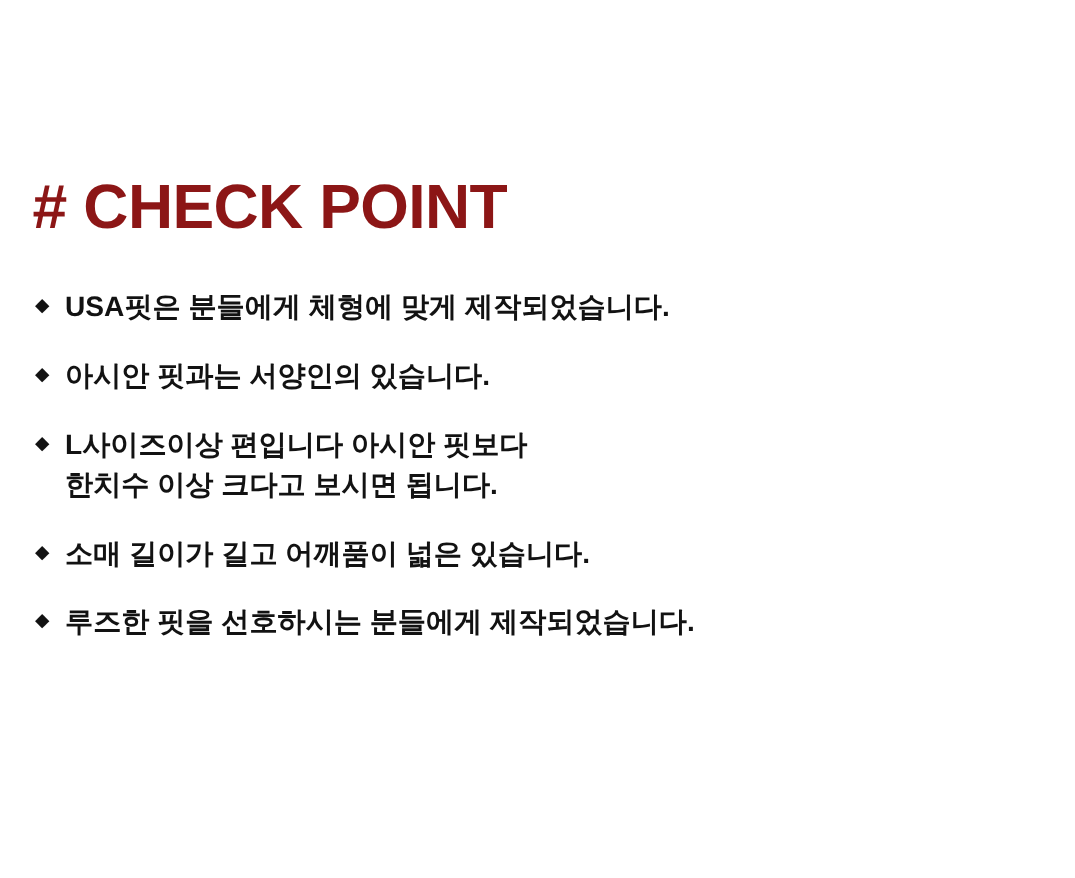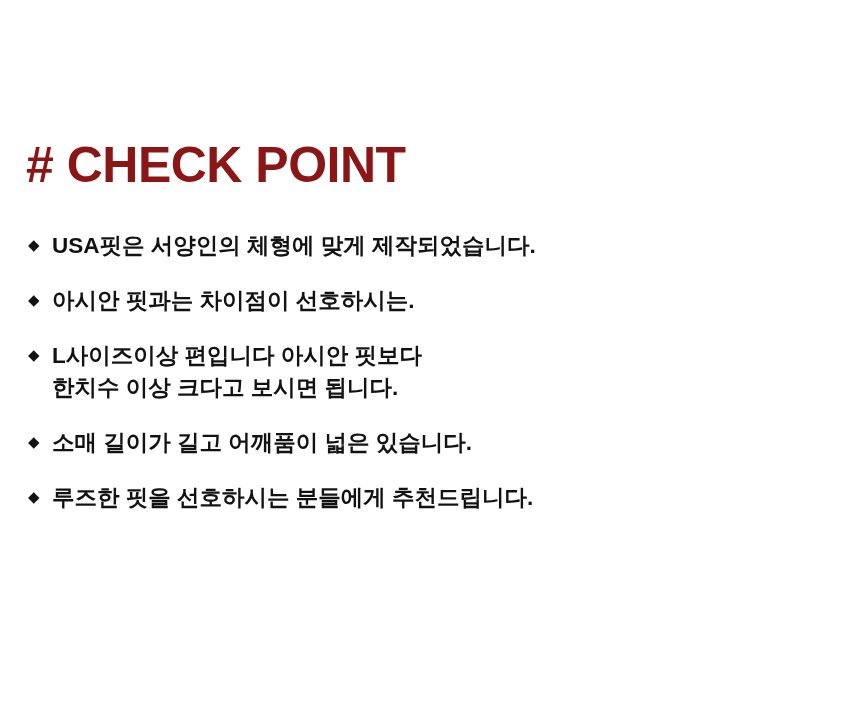--- a/index.html
+++ b/index.html
@@ -67,34 +67,34 @@
 </head>
 <body>
 
 <div class="page">
 
   <h1 class="heading"># CHECK POINT</h1>
 
   <ul class="bullet-list">
     <li class="bullet-item">
       <span class="bullet-marker">◆</span>
-      <span class="bullet-text">USA핏은 서양인의 체형에 맞게 제작되었습니다.</span>
+      <span class="bullet-text">USA핏은 분들에게 체형에 맞게 제작되었습니다.</span>
     </li>
     <li class="bullet-item">
       <span class="bullet-marker">◆</span>
-      <span class="bullet-text">아시안 핏과는 차이점이 선호하시는.</span>
+      <span class="bullet-text">아시안 핏과는 서양인의 있습니다.</span>
     </li>
     <li class="bullet-item">
       <span class="bullet-marker">◆</span>
       <span class="bullet-text">L사이즈이상 편입니다 아시안 핏보다
 한치수 이상 크다고 보시면 됩니다.</span>
     </li>
     <li class="bullet-item">
       <span class="bullet-marker">◆</span>
       <span class="bullet-text">소매 길이가 길고 어깨품이 넓은 있습니다.</span>
     </li>
     <li class="bullet-item">
       <span class="bullet-marker">◆</span>
-      <span class="bullet-text">루즈한 핏을 선호하시는 분들에게 추천드립니다.</span>
+      <span class="bullet-text">루즈한 핏을 선호하시는 분들에게 제작되었습니다.</span>
     </li>
   </ul>
 
 </div>
 
 </body></html>

